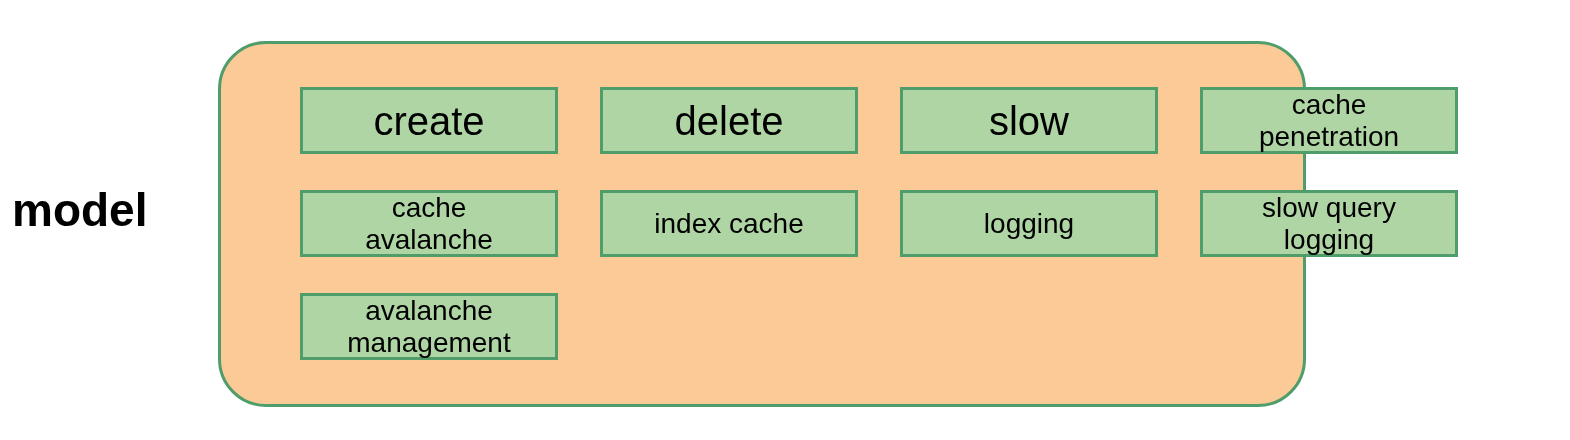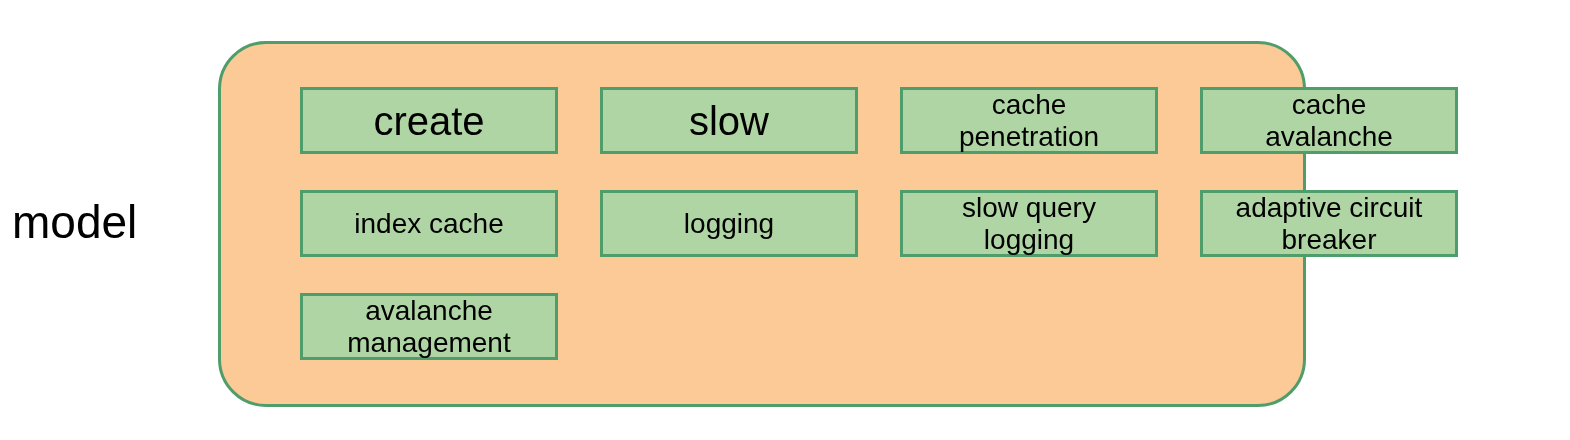--- a/index.html
+++ b/index.html
@@ -11,25 +11,26 @@
   .canvas {
     position: relative;
     width: 1570px;
     height: 440px;
     background: #ffffff;
     overflow: hidden;
   }
   .side-label {
     position: absolute;
     left: 12px;
-    top: 196px;
+    top: 184px;
     font-size: 46px;
     line-height: 52px;
     color: #000000;
     white-space: nowrap;
+    font-weight: bold;
   }
   .container-shape {
     position: absolute;
     left: 218px;
     top: 41px;
     width: 1088px;
     height: 366px;
     box-sizing: border-box;
     background: #FBCA96;
     border: 3px solid #4F9D6A;
@@ -70,31 +71,30 @@
 
 <div class="canvas">
 
   <div class="side-label">model</div>
 
   <div class="container-shape">
 
     <div class="grid">
 
       <div class="box header">create</div>
+      <div class="box header">delete</div>
       <div class="box header">slow</div>
 
       <div class="box sub">cache
 penetration</div>
       <div class="box sub">cache
 avalanche</div>
       <div class="box sub">index cache</div>
 
       <div class="box sub">logging</div>
       <div class="box sub">slow query
 logging</div>
-      <div class="box sub">adaptive circuit
-breaker</div>
       <div class="box sub">avalanche
 management</div>
 
     </div>
   </div>
 </div>
 
 </body></html>

